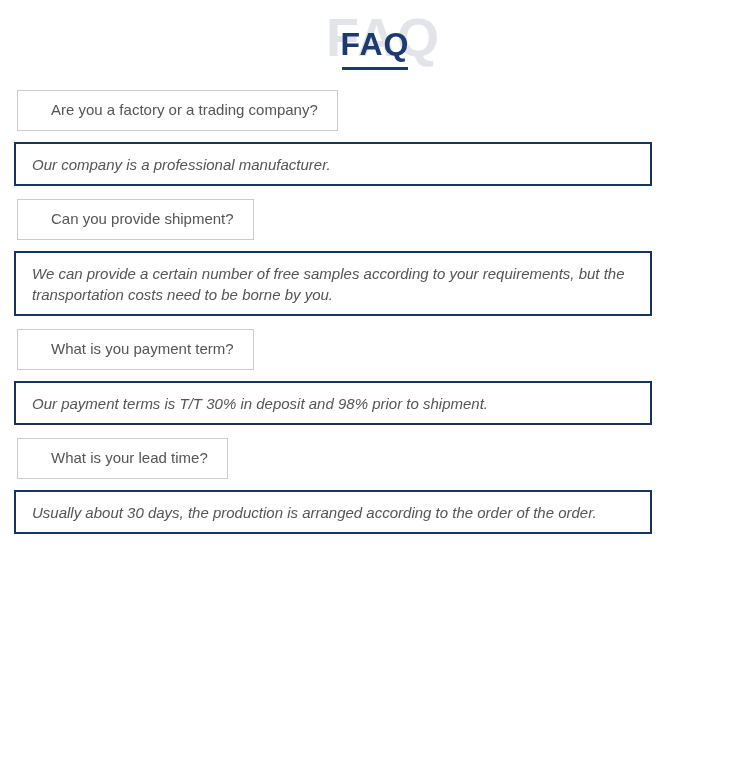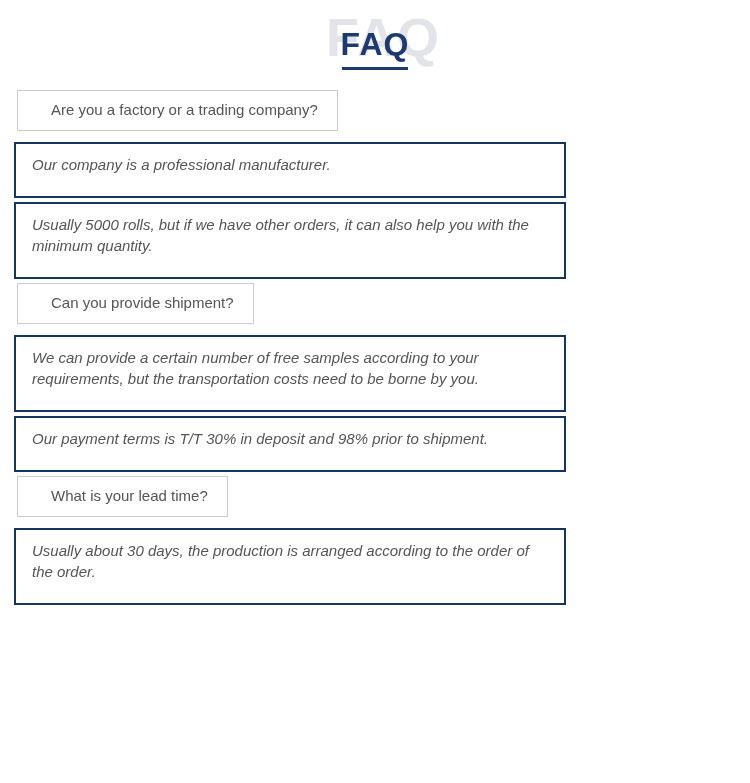--- a/index.html
+++ b/index.html
@@ -59,26 +59,26 @@
     margin-bottom:11px;
     border:1px solid var(--q-border);
     background:#fff;
     padding:10px 19px 11px 33px;
     font-size:15px;
     color:var(--text);
     line-height:18px;
     white-space:nowrap;
   }
   .faq-answer {
-    width:552px;
+    width:638px;
     margin-left:14px;
-    margin-bottom:4px;
+    margin-bottom:13px;
     border:2px solid var(--navy);
     background:#fff;
-    padding:10px 16px 21px 16px;
+    padding:10px 16px 9px 16px;
     font-size:15px;
     font-style:italic;
     color:var(--text);
     line-height:21px;
   }
 </style>
 </head>
 <body>
 
 <div class="title-wrap">
@@ -88,30 +88,30 @@
 </div>
 
 <div class="faq-list">
 
   <div class="faq-item">
     <div class="faq-question">Are you a factory or a trading company?</div>
     <div class="faq-answer">Our company is a professional manufacturer.</div>
   </div>
 
   <div class="faq-item">
-    <div class="faq-answer">Usually 5000 rolls, but if we have other orders, it can also help you with the minimum quantity.</div>
   </div>
 
   <div class="faq-item">
     <div class="faq-question">Can you provide shipment?</div>
     <div class="faq-answer">We can provide a certain number of free samples according to your requirements, but the transportation costs need to be borne by you.</div>
   </div>
 
 
   <div class="faq-item">
+    <div class="faq-question">What is you payment term?</div>
     <div class="faq-answer">Our payment terms is T/T 30% in deposit and 98% prior to shipment.</div>
   </div>
 
   <div class="faq-item">
     <div class="faq-question">What is your lead time?</div>
     <div class="faq-answer">Usually about 30 days, the production is arranged according to the order of the order.</div>
   </div>
 
 </div>
 

